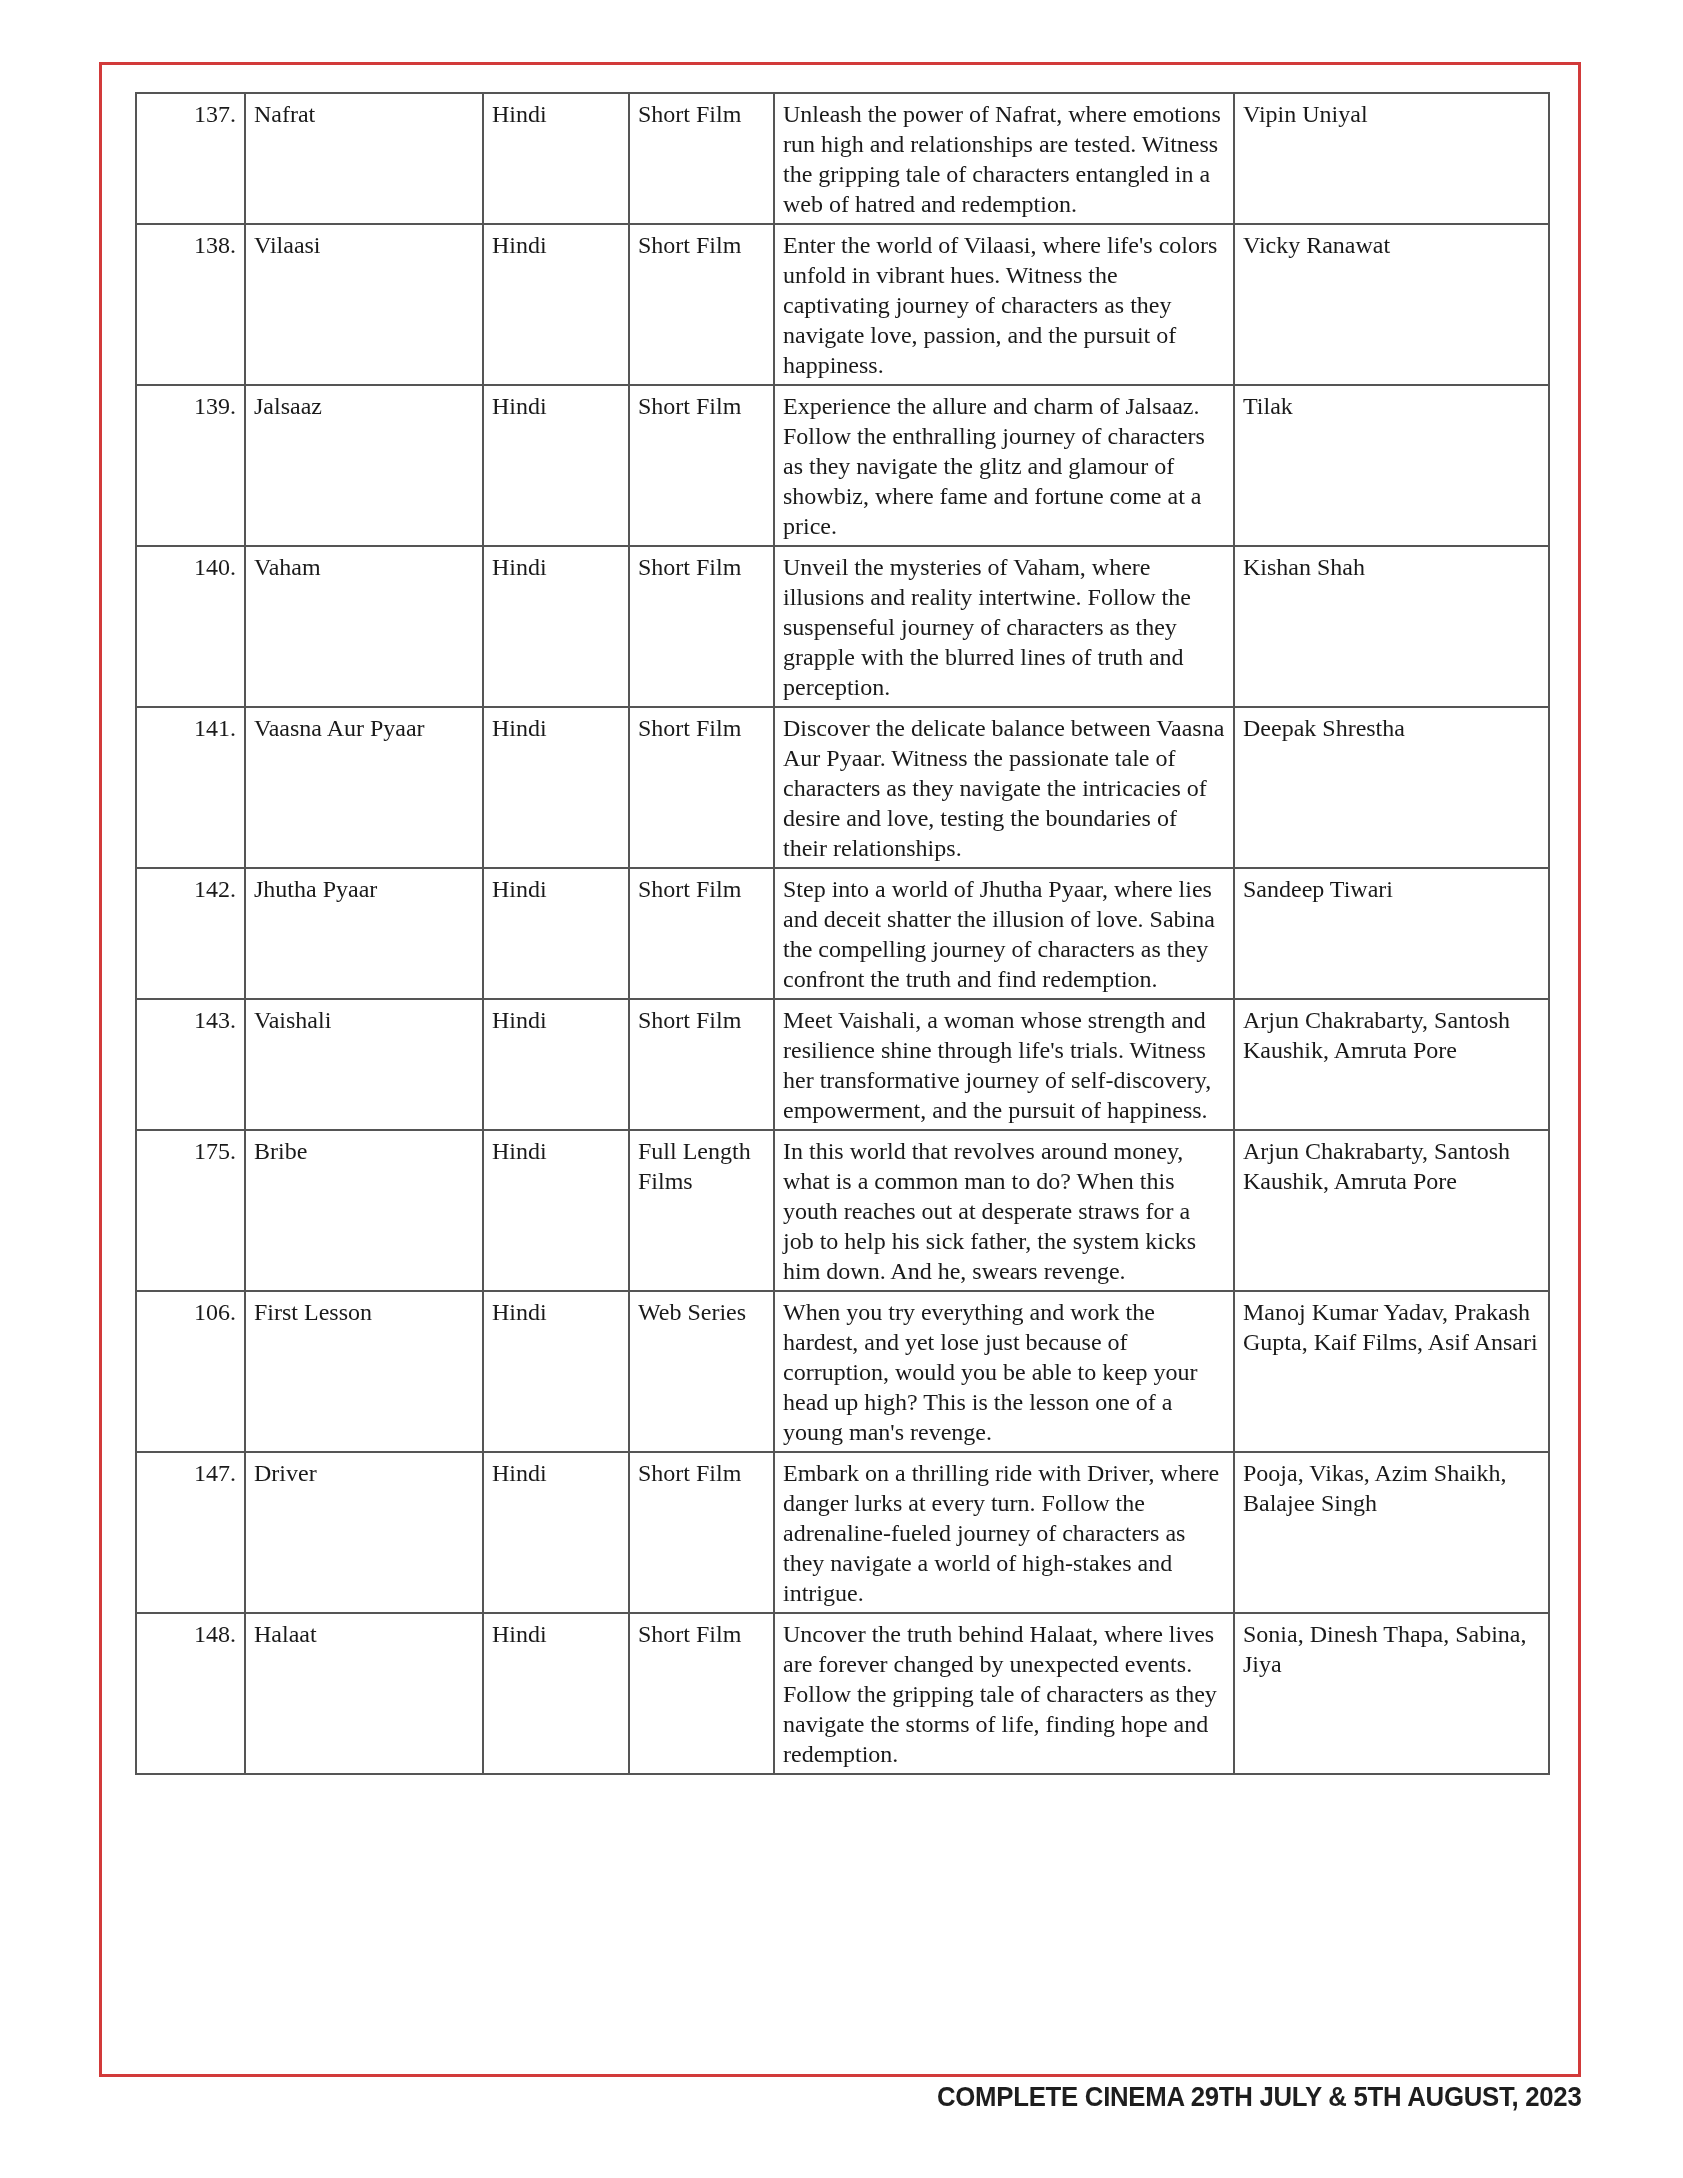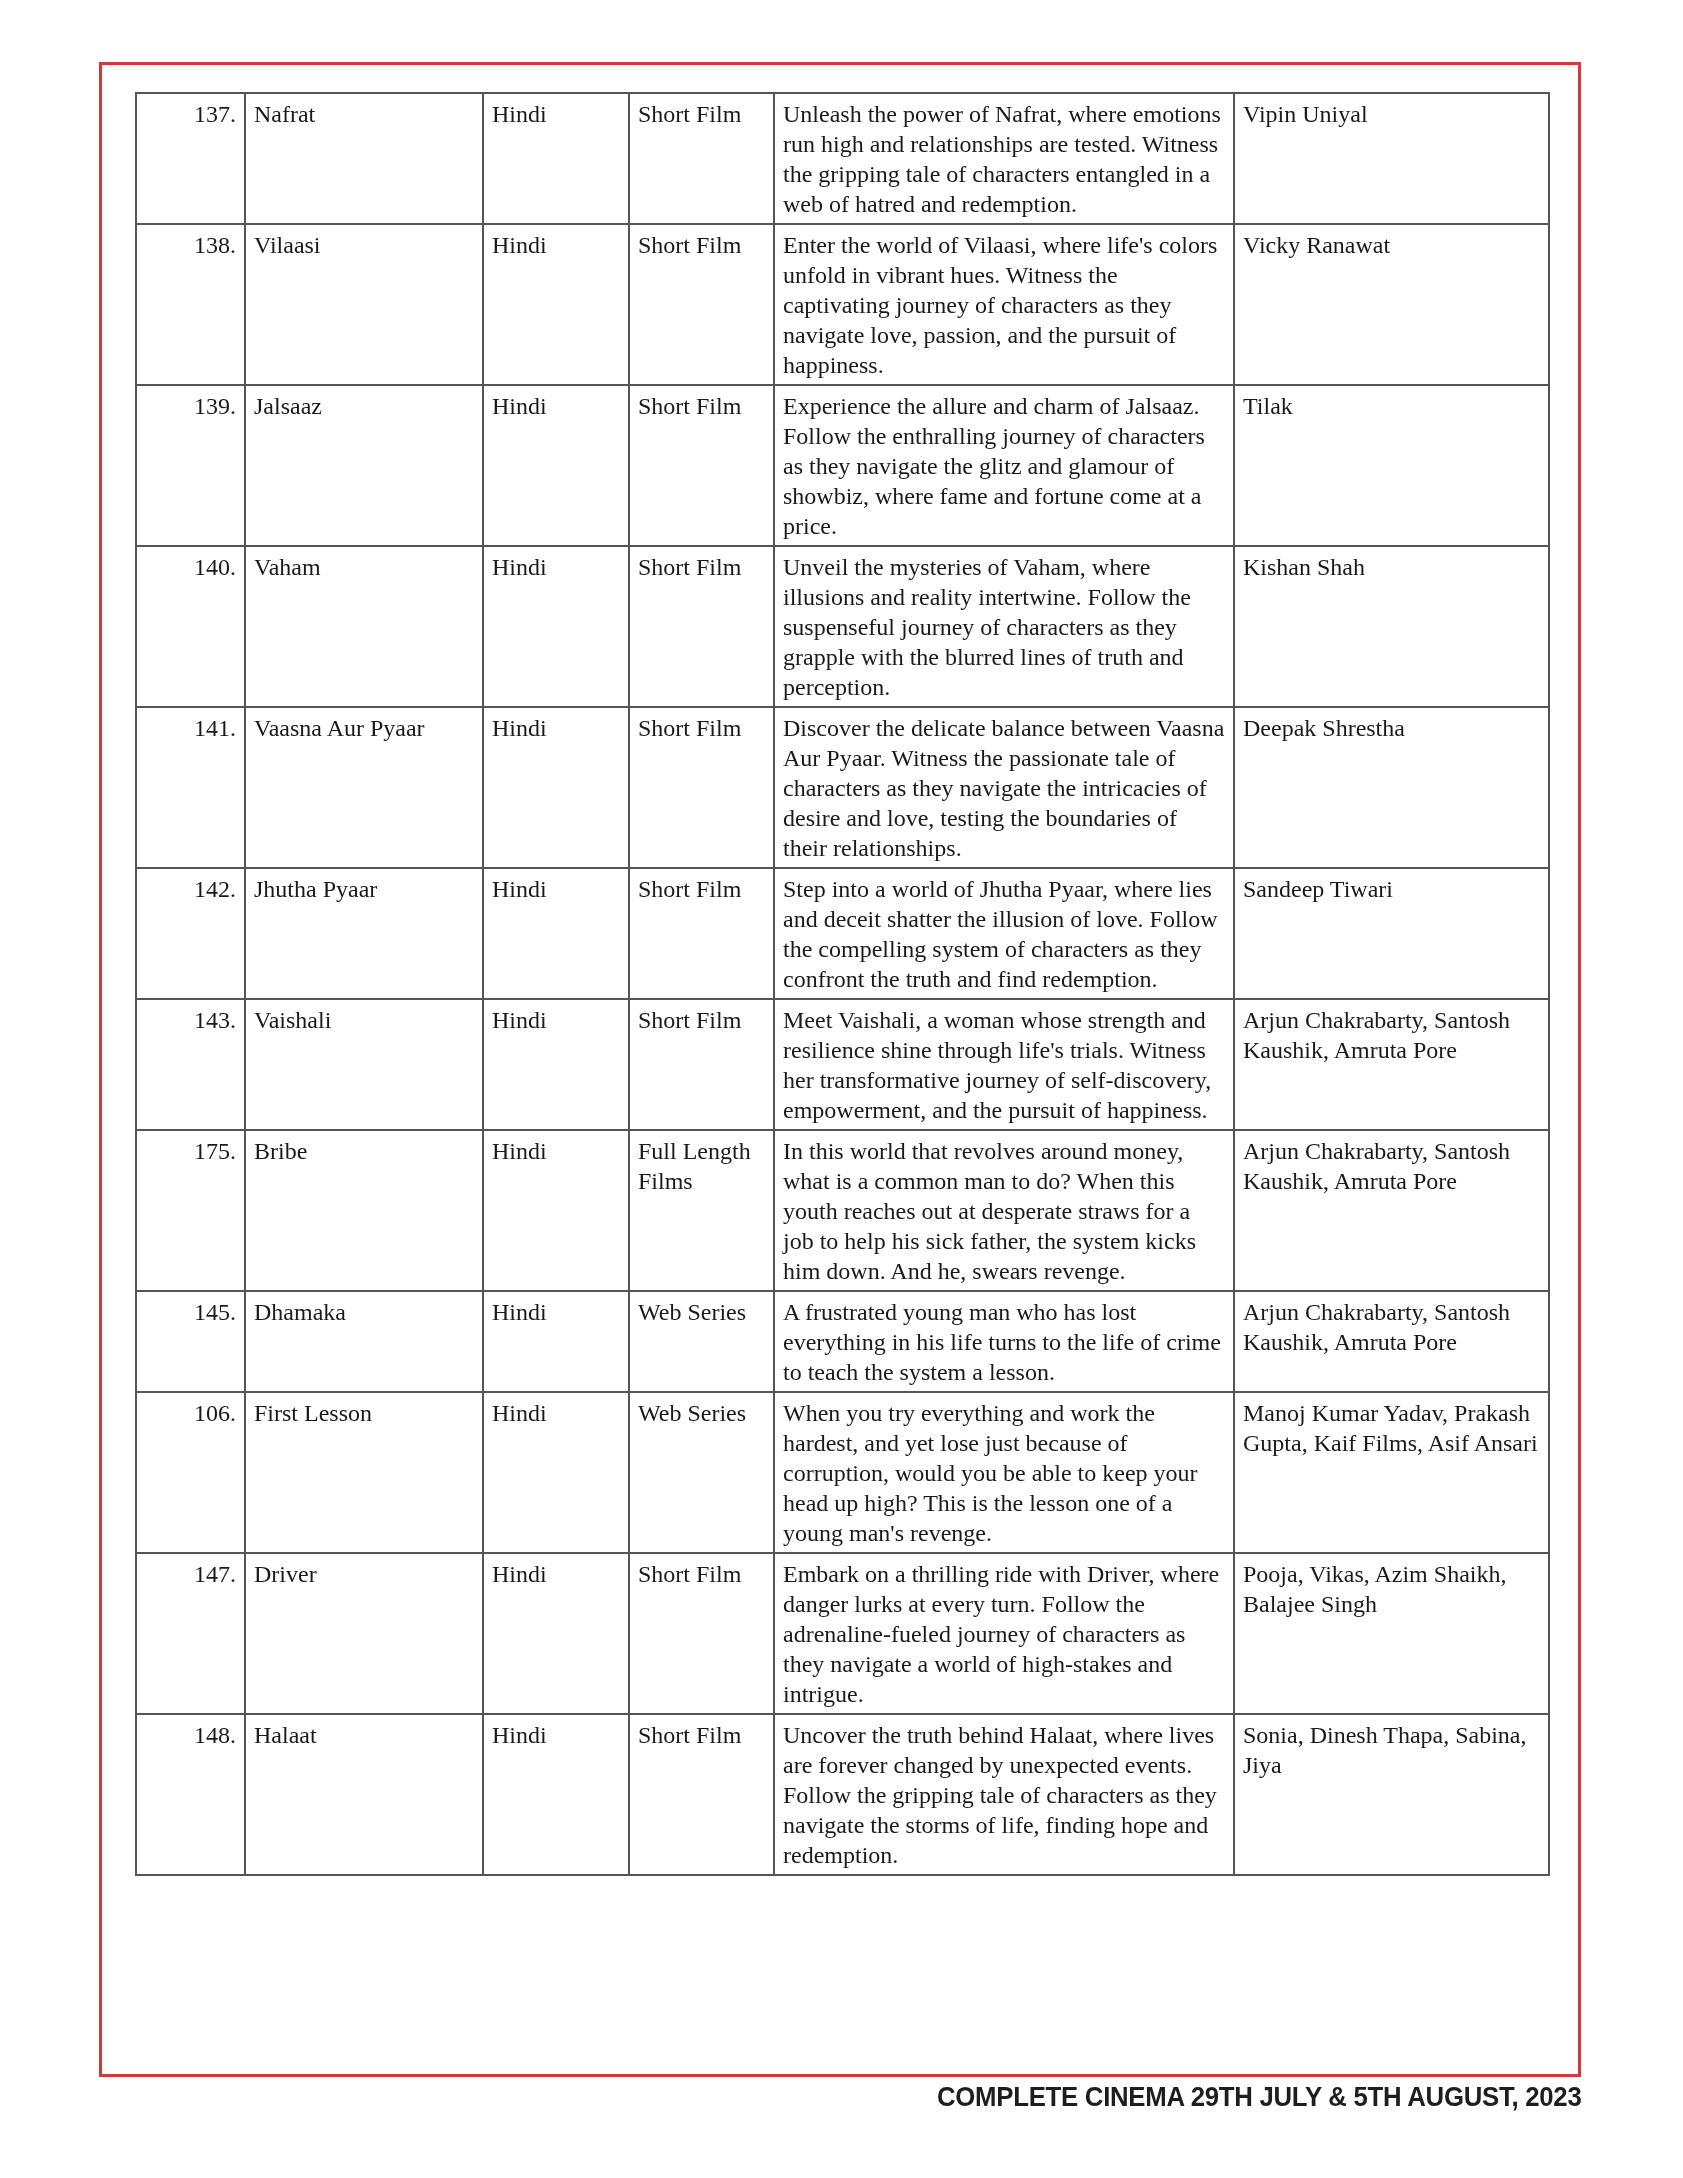--- a/index.html
+++ b/index.html
@@ -92,21 +92,21 @@
     <td>Short Film</td>
     <td>Discover the delicate balance between Vaasna Aur Pyaar. Witness the passionate tale of characters as they navigate the intricacies of desire and love, testing the boundaries of their relationships.</td>
     <td>Deepak Shrestha</td>
   </tr>
 
   <tr>
     <td class="num">142.</td>
     <td class="title">Jhutha Pyaar</td>
     <td>Hindi</td>
     <td>Short Film</td>
-    <td>Step into a world of Jhutha Pyaar, where lies and deceit shatter the illusion of love. Follow the compelling system of characters as they confront the truth and find redemption.</td>
+    <td>Step into a world of Jhutha Pyaar, where lies and deceit shatter the illusion of love. Sabina the compelling journey of characters as they confront the truth and find redemption.</td>
     <td>Sandeep Tiwari</td>
   </tr>
 
   <tr>
     <td class="num">143.</td>
     <td class="title">Vaishali</td>
     <td>Hindi</td>
     <td>Short Film</td>
     <td>Meet Vaishali, a woman whose strength and resilience shine through life's trials. Witness her transformative journey of self-discovery, empowerment, and the pursuit of happiness.</td>
     <td>Arjun Chakrabarty, Santosh Kaushik, Amruta Pore</td>
@@ -114,28 +114,20 @@
 
   <tr>
     <td class="num">175.</td>
     <td class="title">Bribe</td>
     <td>Hindi</td>
     <td>Full Length Films</td>
     <td>In this world that revolves around money, what is a common man to do? When this youth reaches out at desperate straws for a job to help his sick father, the system kicks him down. And he, swears revenge.</td>
     <td>Arjun Chakrabarty, Santosh Kaushik, Amruta Pore</td>
   </tr>
 
-  <tr>
-    <td class="num">145.</td>
-    <td class="title">Dhamaka</td>
-    <td>Hindi</td>
-    <td>Web Series</td>
-    <td>A frustrated young man who has lost everything in his life turns to the life of crime to teach the system a lesson.</td>
-    <td>Arjun Chakrabarty, Santosh Kaushik, Amruta Pore</td>
-  </tr>
 
   <tr>
     <td class="num">106.</td>
     <td class="title">First Lesson</td>
     <td>Hindi</td>
     <td>Web Series</td>
     <td>When you try everything and work the hardest, and yet lose just because of corruption, would you be able to keep your head up high? This is the lesson one of a young man's revenge.</td>
     <td>Manoj Kumar Yadav, Prakash Gupta, Kaif Films, Asif Ansari</td>
   </tr>
 

